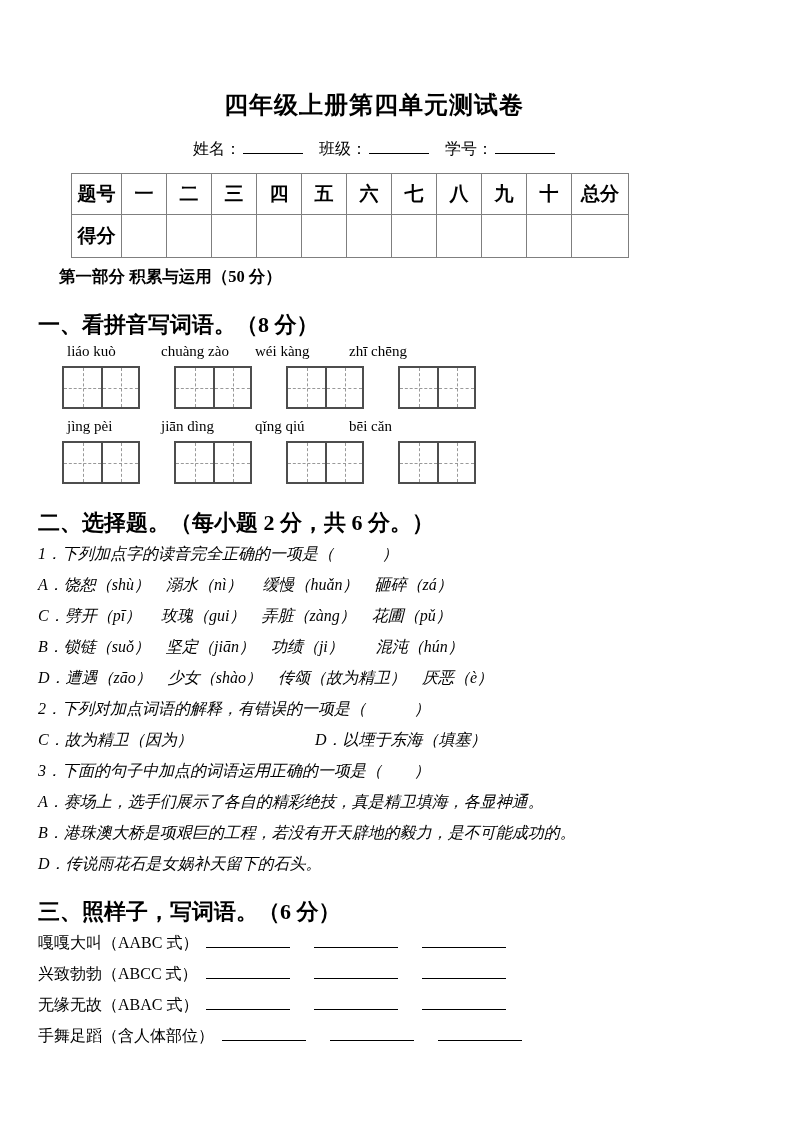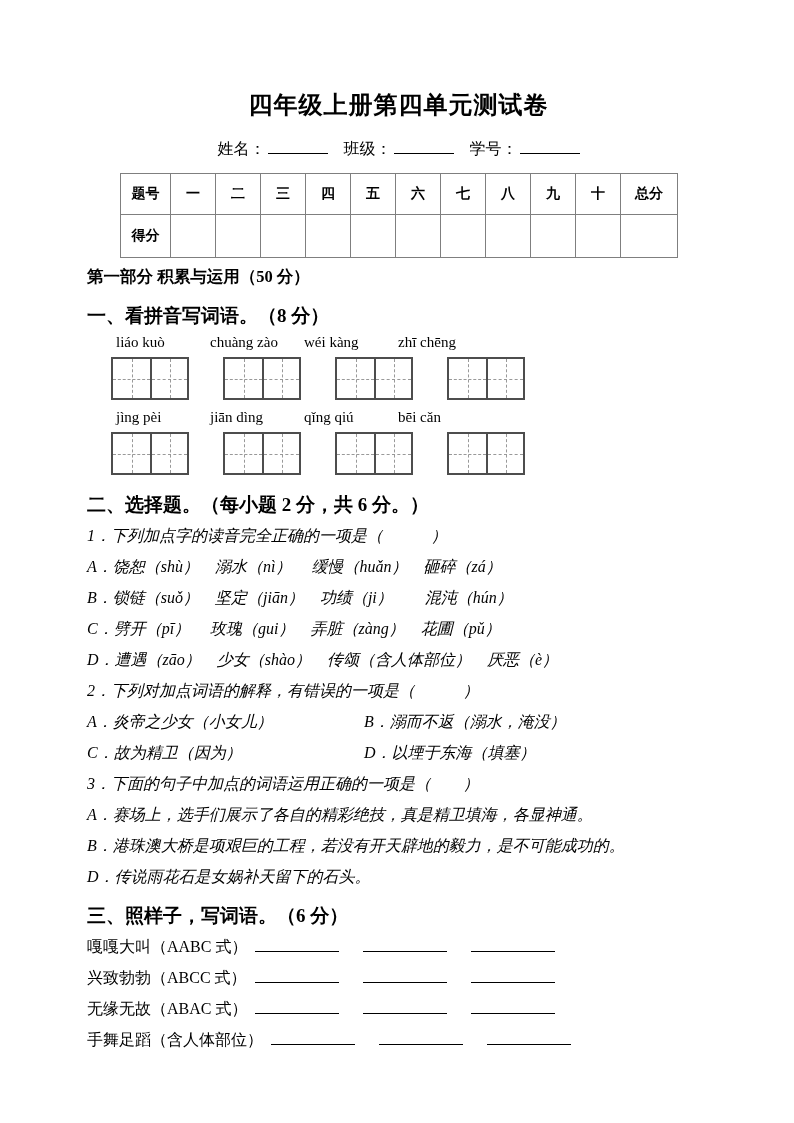--- a/index.html
+++ b/index.html
@@ -1,45 +1,45 @@
 <!DOCTYPE html>
 <html><head>
 <meta charset="utf-8">
 <style>
   * { box-sizing: border-box; }
   html, body { margin: 0; padding: 0; background: #ffffff; }
   .page {
     width: 794px; height: 1123px; margin: 0 auto; background: #ffffff;
     color: #000000; font-family: "Liberation Serif", serif;
-    padding: 90px 84px 30px 87px; position: relative; overflow: hidden;
+    padding: 90px 84px 30px 38px; position: relative; overflow: hidden;
   }
   .title {
     text-align: center; font-size: 24px; font-weight: bold;
     letter-spacing: 1px; line-height: 30px;
   }
   .name-line { text-align: center; font-size: 16px; margin-top: 19px; height: 22px; }
   .name-line .lbl { display: inline-block; }
   .name-blank {
     display: inline-block; width: 60px; height: 15px;
     border-bottom: 1px solid #000; margin: 0 16px 0 2px; vertical-align: baseline;
   }
   .name-blank.last { margin-right: 0; }
 
   table.score-table {
     border-collapse: collapse; margin: 12px 0 0 33px; table-layout: fixed;
   }
   table.score-table td {
     border: 1px solid #7f7f7f; text-align: center; vertical-align: middle;
-    font-weight: bold; font-size: 14px; padding: 0;
+    font-weight: bold; font-size: 19px; padding: 0;
   }
   tr.head-row td { height: 41px; }
   tr.score-row td { height: 43px; }
 
-  .part-heading { font-weight: bold; font-size: 16.5px; margin-top: 9px; line-height: 19px; }
-  .sec-heading  { font-weight: bold; font-size: 19px; margin-top: 20px; line-height: 19px; }
+  .part-heading { font-weight: bold; font-size: 16.5px; margin-top: 9px; line-height: 19px; margin-left: 21px; }
+  .sec-heading  { font-weight: bold; font-size: 22px; margin-top: 29px; line-height: 19px; }
 
   .plabel-row { display: flex; margin-left: 29px; margin-top: 9px; height: 18px; }
   .plabel { width: 94px; font-size: 15px; white-space: nowrap; }
   .pbox-row { display: flex; margin-left: 24px; margin-top: 5px; }
   .tzg { display: flex; border: 2px solid #4d4d4d; margin-right: 34px; background: #fff; }
   .tzg-cell { width: 37px; height: 39px; position: relative; }
   .tzg-cell + .tzg-cell { border-left: 2px solid #4d4d4d; }
   .tzg-cell::before {
     content: ""; position: absolute; left: 50%; top: 0; bottom: 0;
     border-left: 1px dashed #999999;
@@ -168,29 +168,25 @@
     <div class="tzg">
         <div class="tzg-cell"></div>
         <div class="tzg-cell"></div>
       </div>
   </div>
 
   <div class="sec-heading">二、选择题。（每小题 2 分，共 6 分。）</div>
 
   <div class="line">1．下列加点字的读音完全正确的一项是（　　　）</div>
   <div class="line">A．饶恕（shù）　溺水（nì）　 缓慢（huǎn）　砸碎（zá）</div>
+  <div class="line">C．劈开（pī）　 玫瑰（gui）　弄脏（zàng）　花圃（pǔ）</div>
   <div class="line">B．锁链（suǒ）　坚定（jiān）　功绩（ji）　　混沌（hún）</div>
-  <div class="line">C．劈开（pī）　 玫瑰（gui）　弄脏（zàng）　花圃（pǔ）</div>
-  <div class="line">D．遭遇（zāo）　少女（shào）　传颂（含人体部位）　厌恶（è）</div>
+  <div class="line">D．遭遇（zāo）　少女（shào）　传颂（故为精卫）　厌恶（è）</div>
 
   <div class="line">2．下列对加点词语的解释，有错误的一项是（　　　）</div>
-  <div class="line opt-pair">
-    <span class="opt-left">A．炎帝之少女（小女儿）</span>
-    <span>B．溺而不返（溺水，淹没）</span>
-  </div>
   <div class="line opt-pair">
     <span class="opt-left">C．故为精卫（因为）</span>
     <span>D．以堙于东海（填塞）</span>
   </div>
 
   <div class="line">3．下面的句子中加点的词语运用正确的一项是（　　）</div>
   <div class="line">A．赛场上，选手们展示了各自的精彩绝技，真是精卫填海，各显神通。</div>
   <div class="line">B．港珠澳大桥是项艰巨的工程，若没有开天辟地的毅力，是不可能成功的。</div>
   <div class="line">D．传说雨花石是女娲补天留下的石头。</div>
 

